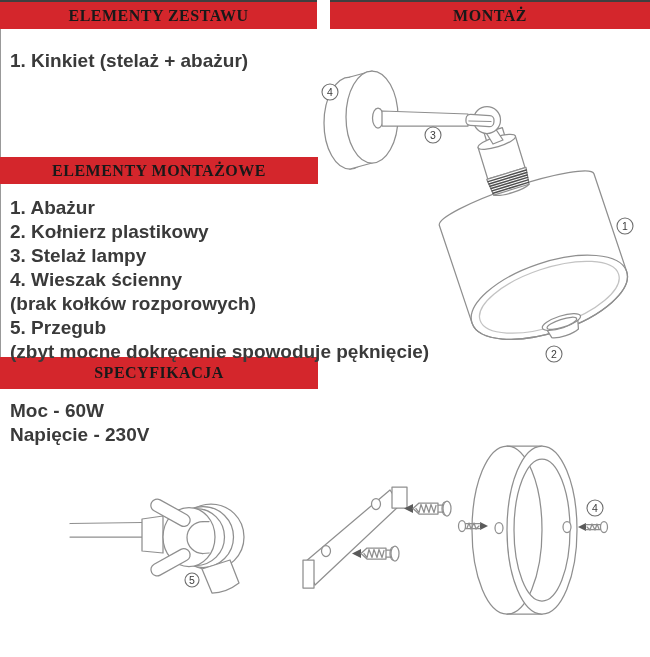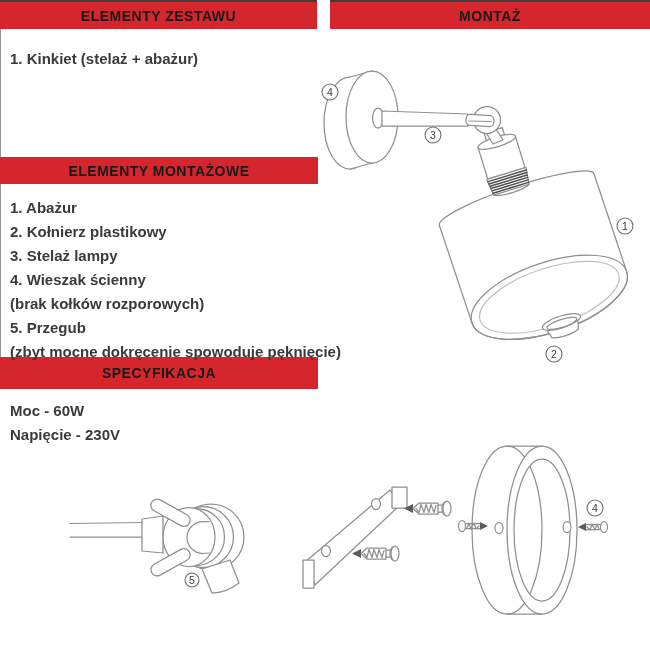--- a/index.html
+++ b/index.html
@@ -5,27 +5,28 @@
   html,body{margin:0;padding:0;background:#ffffff;}
   .page{
     position:relative;width:650px;height:657px;background:#fff;overflow:hidden;
     font-family:"Liberation Sans",sans-serif;
   }
   .edge-left{position:absolute;left:0;top:0;width:1px;height:386px;background:rgba(70,70,70,.55);}
   .bar{
     position:absolute;height:27px;background:var(--accent,#d4262c);
     border-top:2px solid #3f3f3f;box-sizing:content-box;
     display:flex;align-items:center;justify-content:center;
-    color:var(--header-text,#191919);font-weight:bold;font-size:14px;letter-spacing:.5px;
+    color:var(--header-text,#191919);font-weight:bold;font-size:16px;letter-spacing:.5px;
     white-space:nowrap;
+    font-family:Liberation Serif, serif;
   }
   .bar.mid{border-top:none;height:27px;}
   .txt{
     position:absolute;left:10px;color:var(--body-text,#3a3a3a);
-    font-weight:bold;font-size:15px;white-space:nowrap;
+    font-weight:bold;font-size:19px;white-space:nowrap;
   }
   .lines div{white-space:nowrap;}
   .list{line-height:24px;}
   .spec{line-height:23.8px;}
   svg{position:absolute;overflow:visible;}
   .ln{stroke:#8f8f8f;stroke-width:1.25;fill:none;stroke-linejoin:round;stroke-linecap:round;}
   .wf{fill:#ffffff;}
   .hatch{stroke:#4f4f4f;stroke-width:1.5;}
   .lbl-c{fill:#fff;stroke:#6e6e6e;stroke-width:1.1;}
   .lbl-t{font-family:"Liberation Sans",sans-serif;font-size:10.5px;fill:#3a3a3a;text-anchor:middle;stroke:none;}

